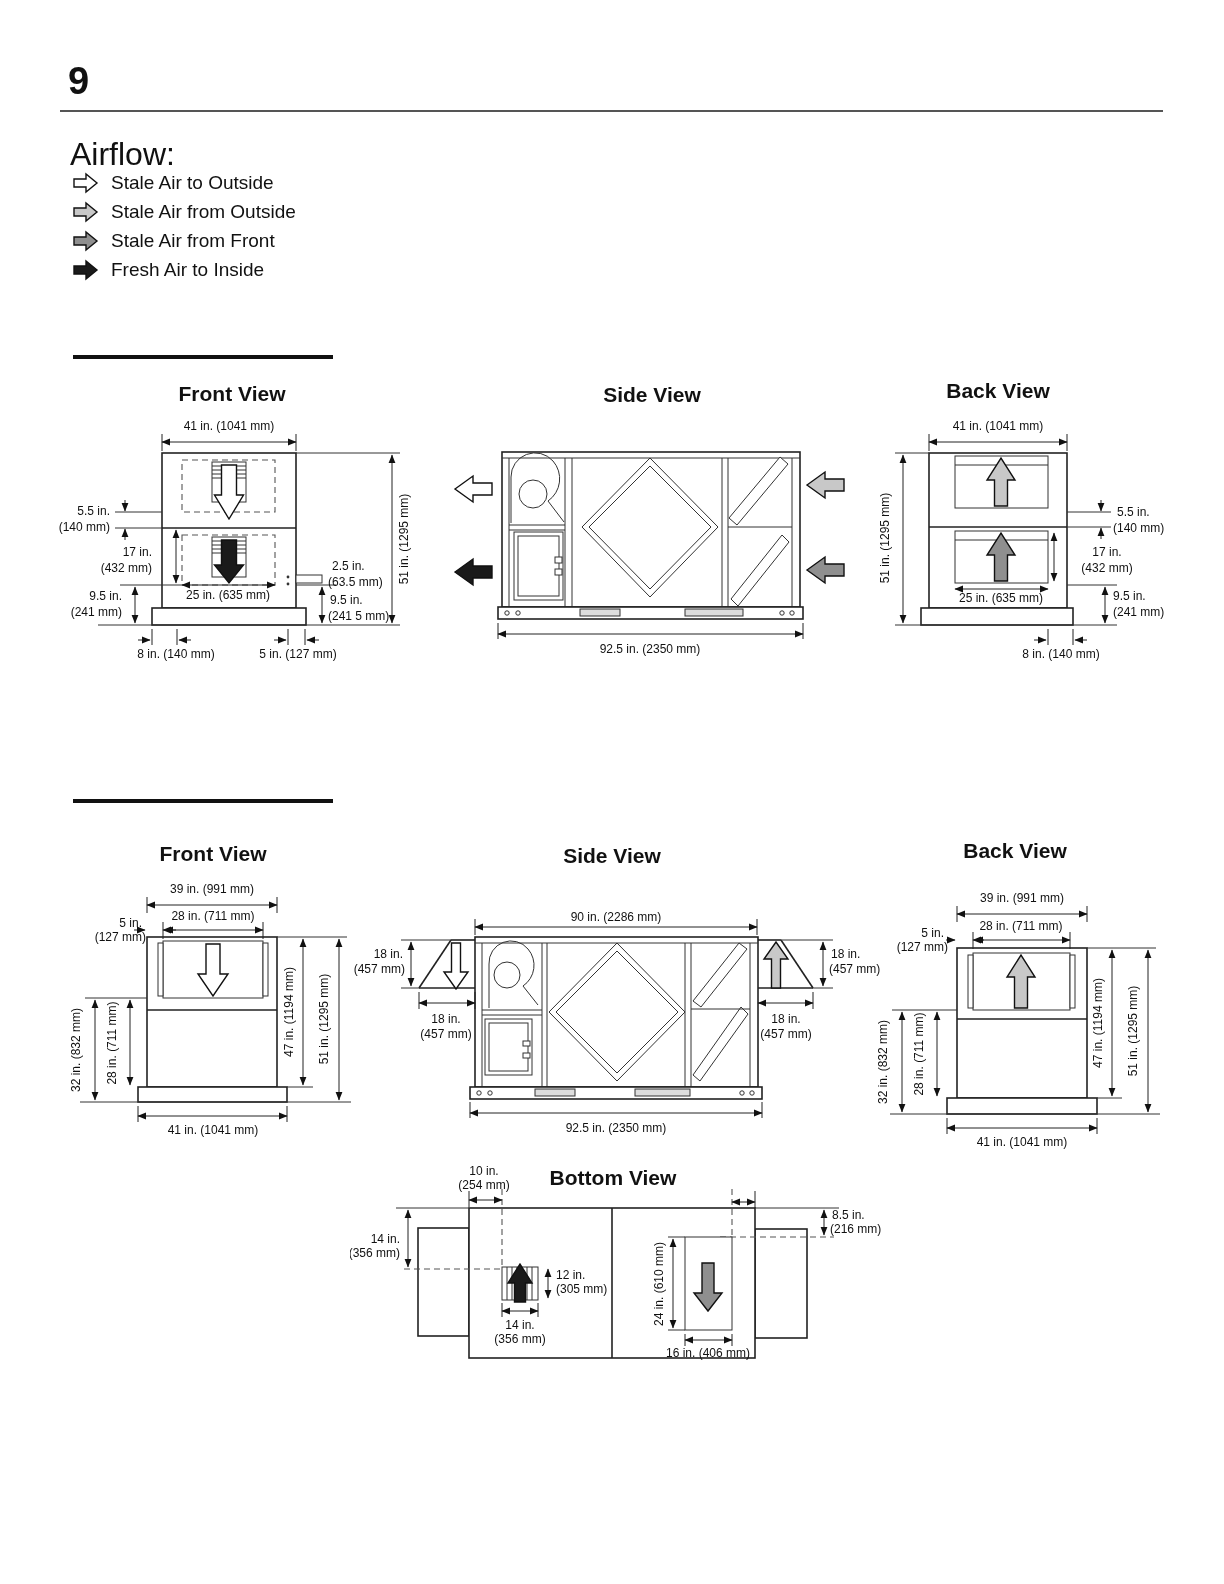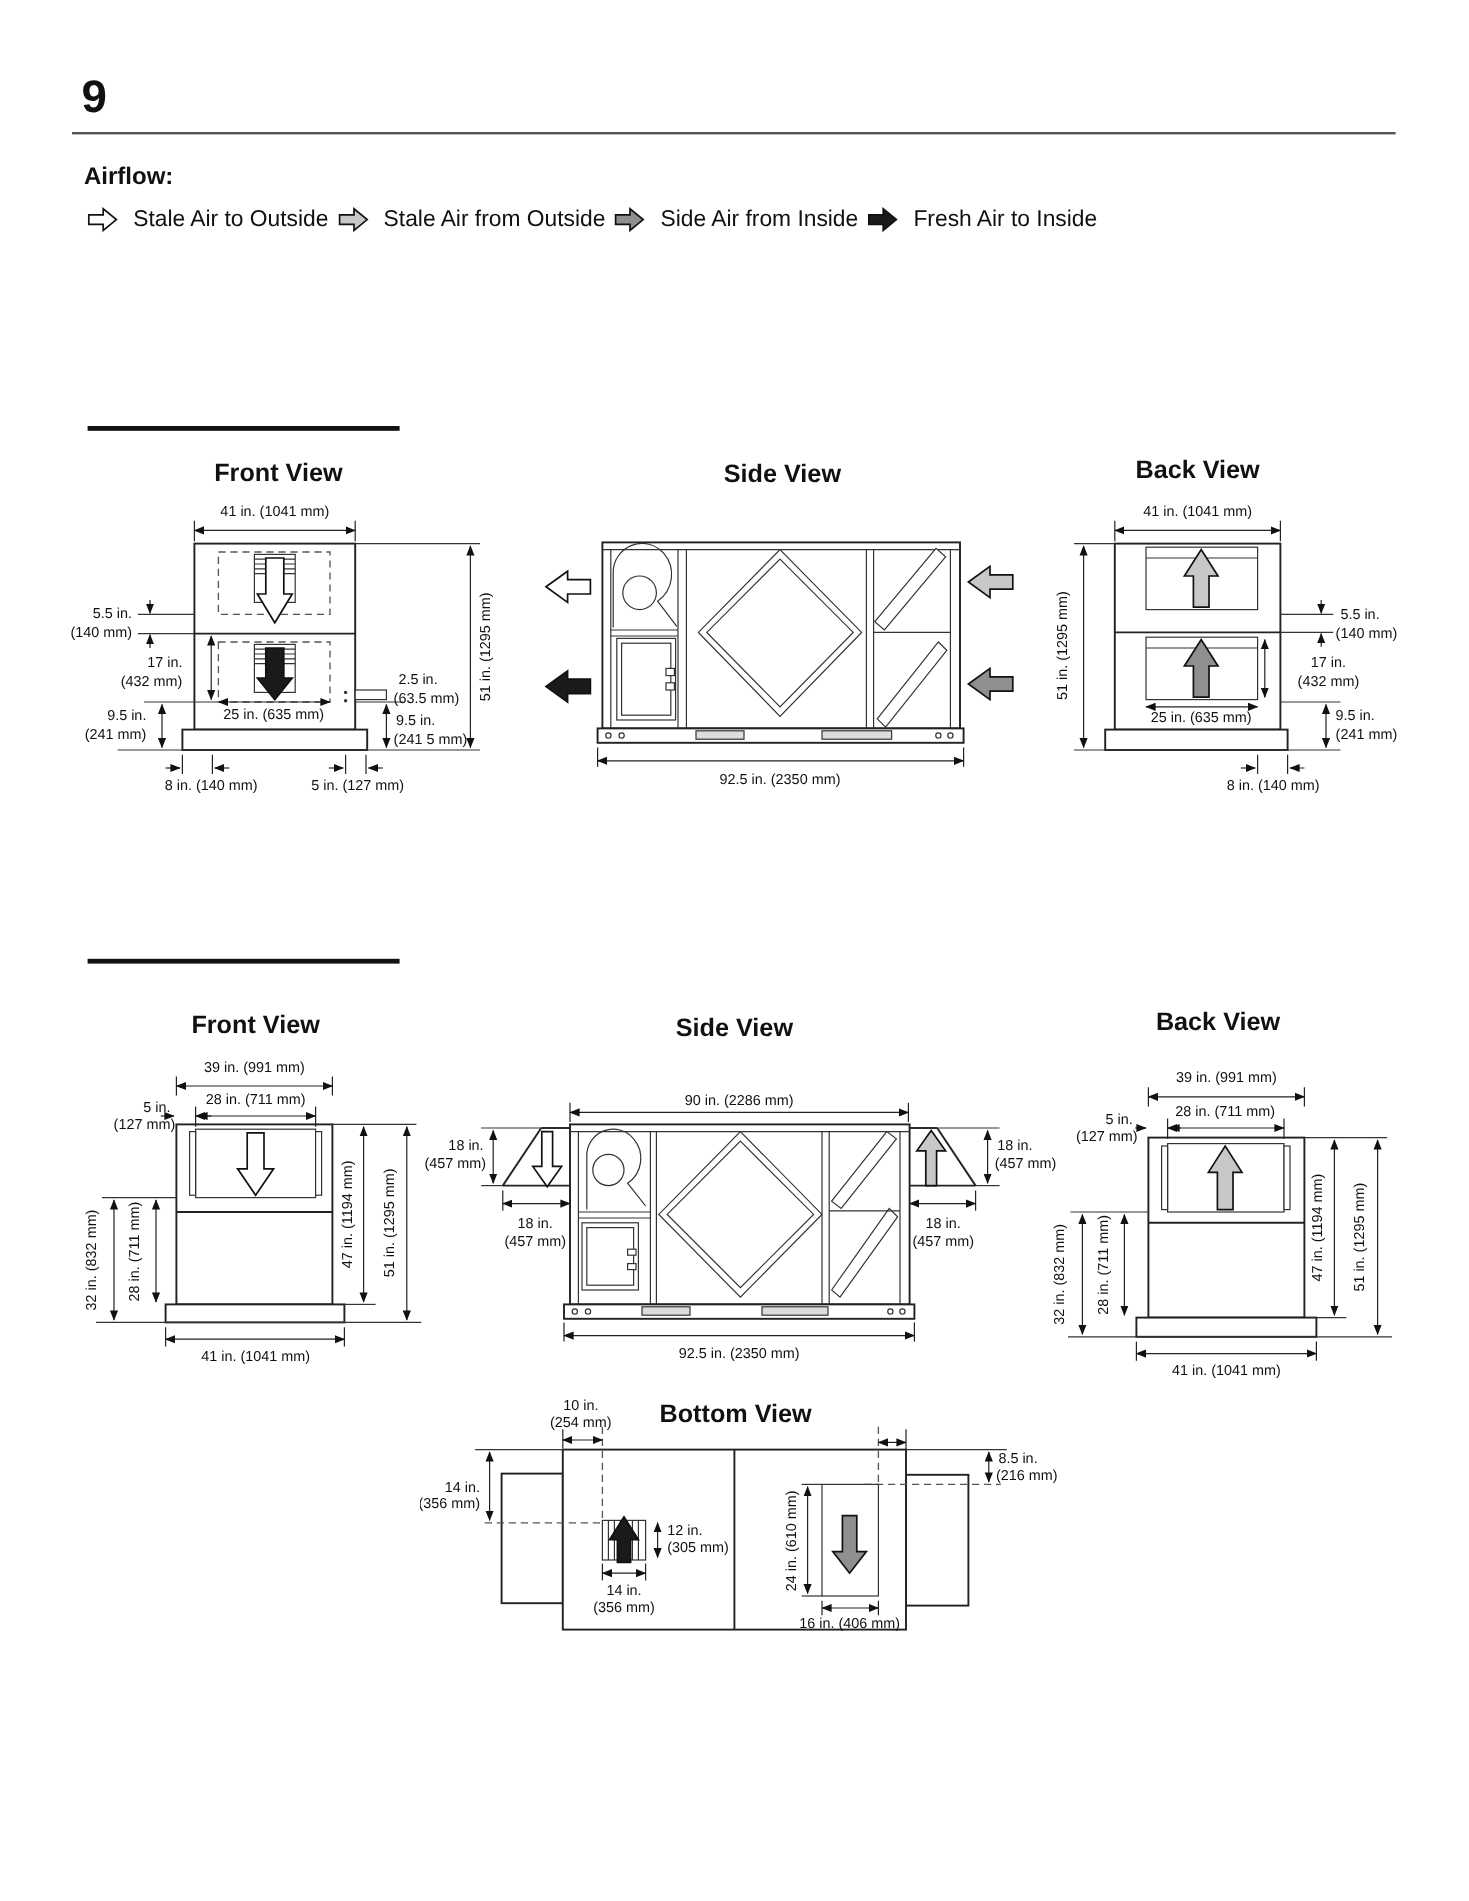--- a/index.html
+++ b/index.html
@@ -1,22 +1,22 @@
 <!DOCTYPE html>
 <html><head>
 <meta charset="utf-8">
 <style>
   *{margin:0;padding:0;box-sizing:border-box}
   html,body{background:#fff}
   body{width:1224px;height:1584px;font-family:"Liberation Sans",sans-serif;color:#111;position:relative}
   .page{position:relative;width:1224px;height:1584px;background:#fff;overflow:hidden}
   .pagenum{position:absolute;left:68px;top:60px;font-size:38px;font-weight:bold}
   .toprule{position:absolute;left:60px;top:110px;width:1103px;height:2px;background:#555}
-  .af-head{position:absolute;left:70px;top:136px;font-size:20px;font-weight:bold}
-  .legend{position:absolute;left:72px;top:172px;display:flex;flex-direction:row;gap:7px}
+  .af-head{position:absolute;left:70px;top:136px;font-size:32px;font-weight:normal}
+  .legend{position:absolute;left:72px;top:172px;display:flex;flex-direction:column;gap:7px}
   .lrow{display:flex;align-items:center;gap:12px;height:22px}
   .lrow span{font-size:19px}
   .licon{flex:0 0 auto}
   .secline{position:absolute;left:73px;width:260px;height:4px;background:#111}
   svg.diagram{position:absolute}
   svg text{font-size:12px;fill:#111;font-family:"Liberation Sans",sans-serif}
   svg text.ttl{font-size:21px;font-weight:bold}
   .ln{stroke:#222;stroke-width:1.6;fill:none}
   .lnf{stroke:#222;stroke-width:1.6;fill:#fff}
   .tn{stroke:#333;stroke-width:1;fill:none}
@@ -45,21 +45,21 @@
     <div class="lrow">
       <svg class="licon" width="27" height="22">
           <polygon class="arr" points="2,7 14,7 14,2 25,11 14,20 14,15 2,15" fill="#c8c8c8"></polygon>
         </svg>
       <span>Stale Air from Outside</span>
     </div>
     <div class="lrow">
       <svg class="licon" width="27" height="22">
           <polygon class="arr" points="2,7 14,7 14,2 25,11 14,20 14,15 2,15" fill="#8f8f8f"></polygon>
         </svg>
-      <span>Side Air from Inside</span>
+      <span>Stale Air from Front</span>
     </div>
     <div class="lrow">
       <svg class="licon" width="27" height="22">
           <polygon class="arr" points="2,7 14,7 14,2 25,11 14,20 14,15 2,15" fill="#1a1a1a"></polygon>
         </svg>
       <span>Fresh Air to Inside</span>
     </div>
   </div>
 
   <div class="secline" style="top:355px"></div>

